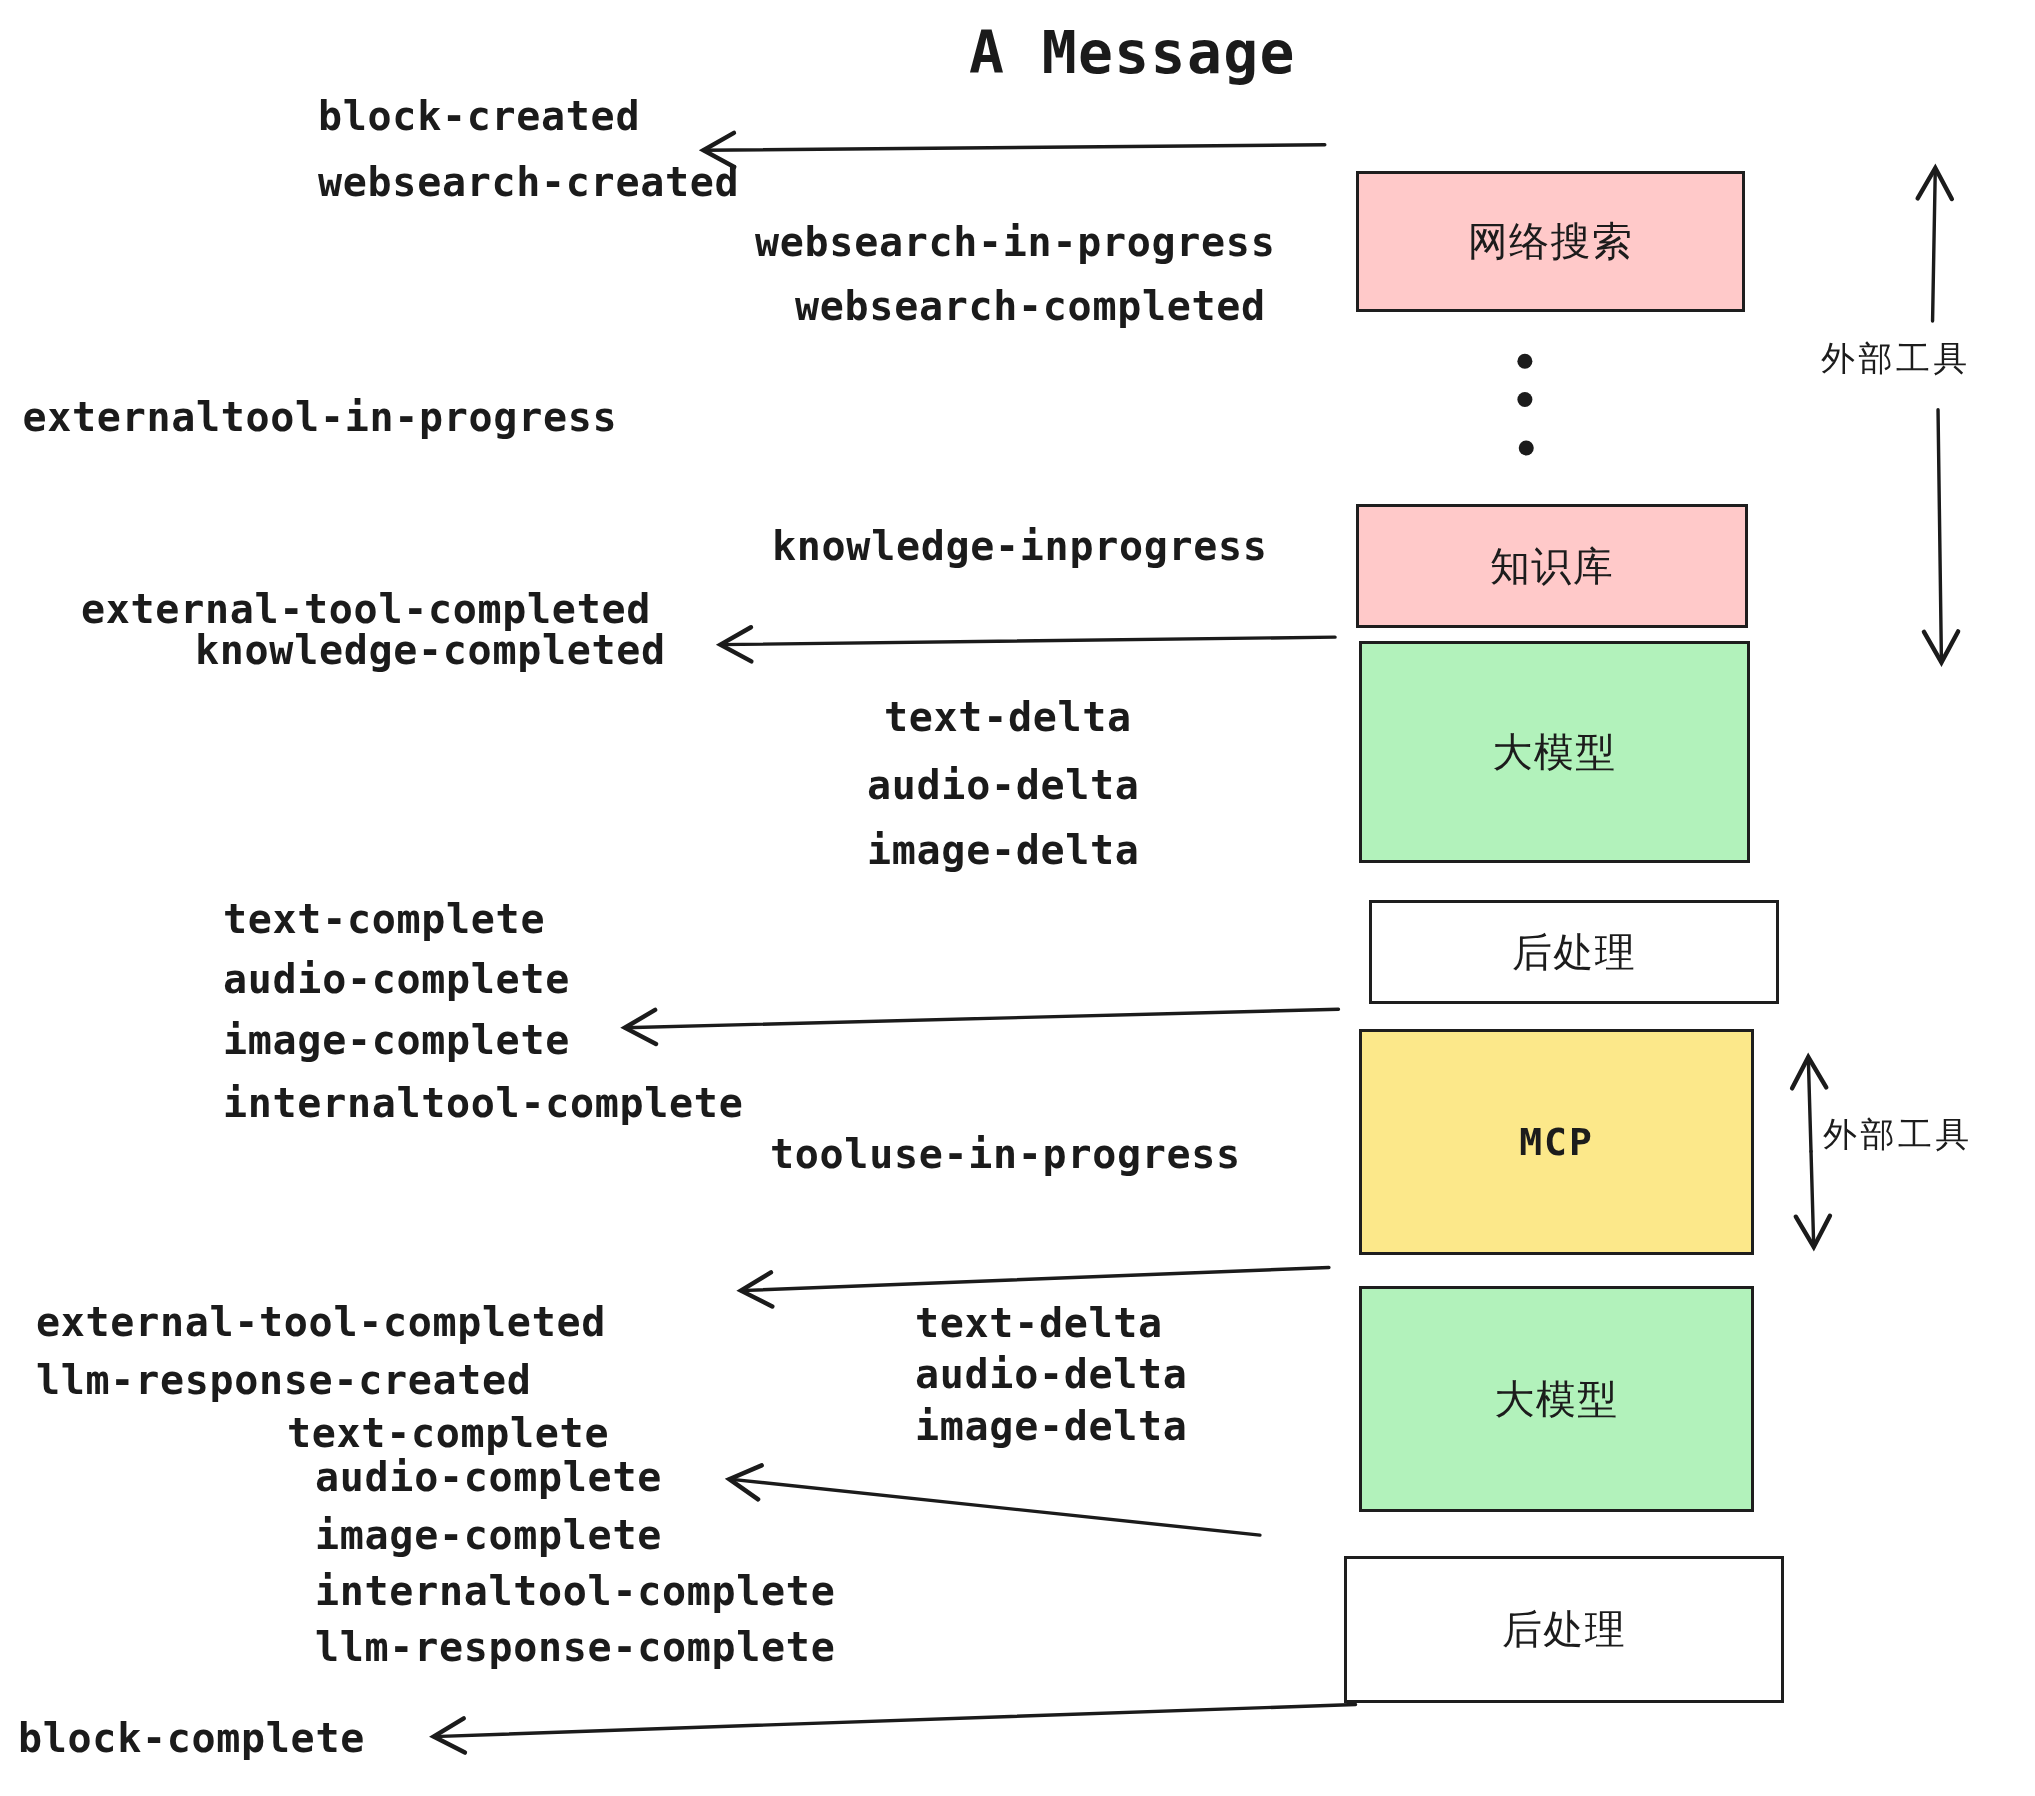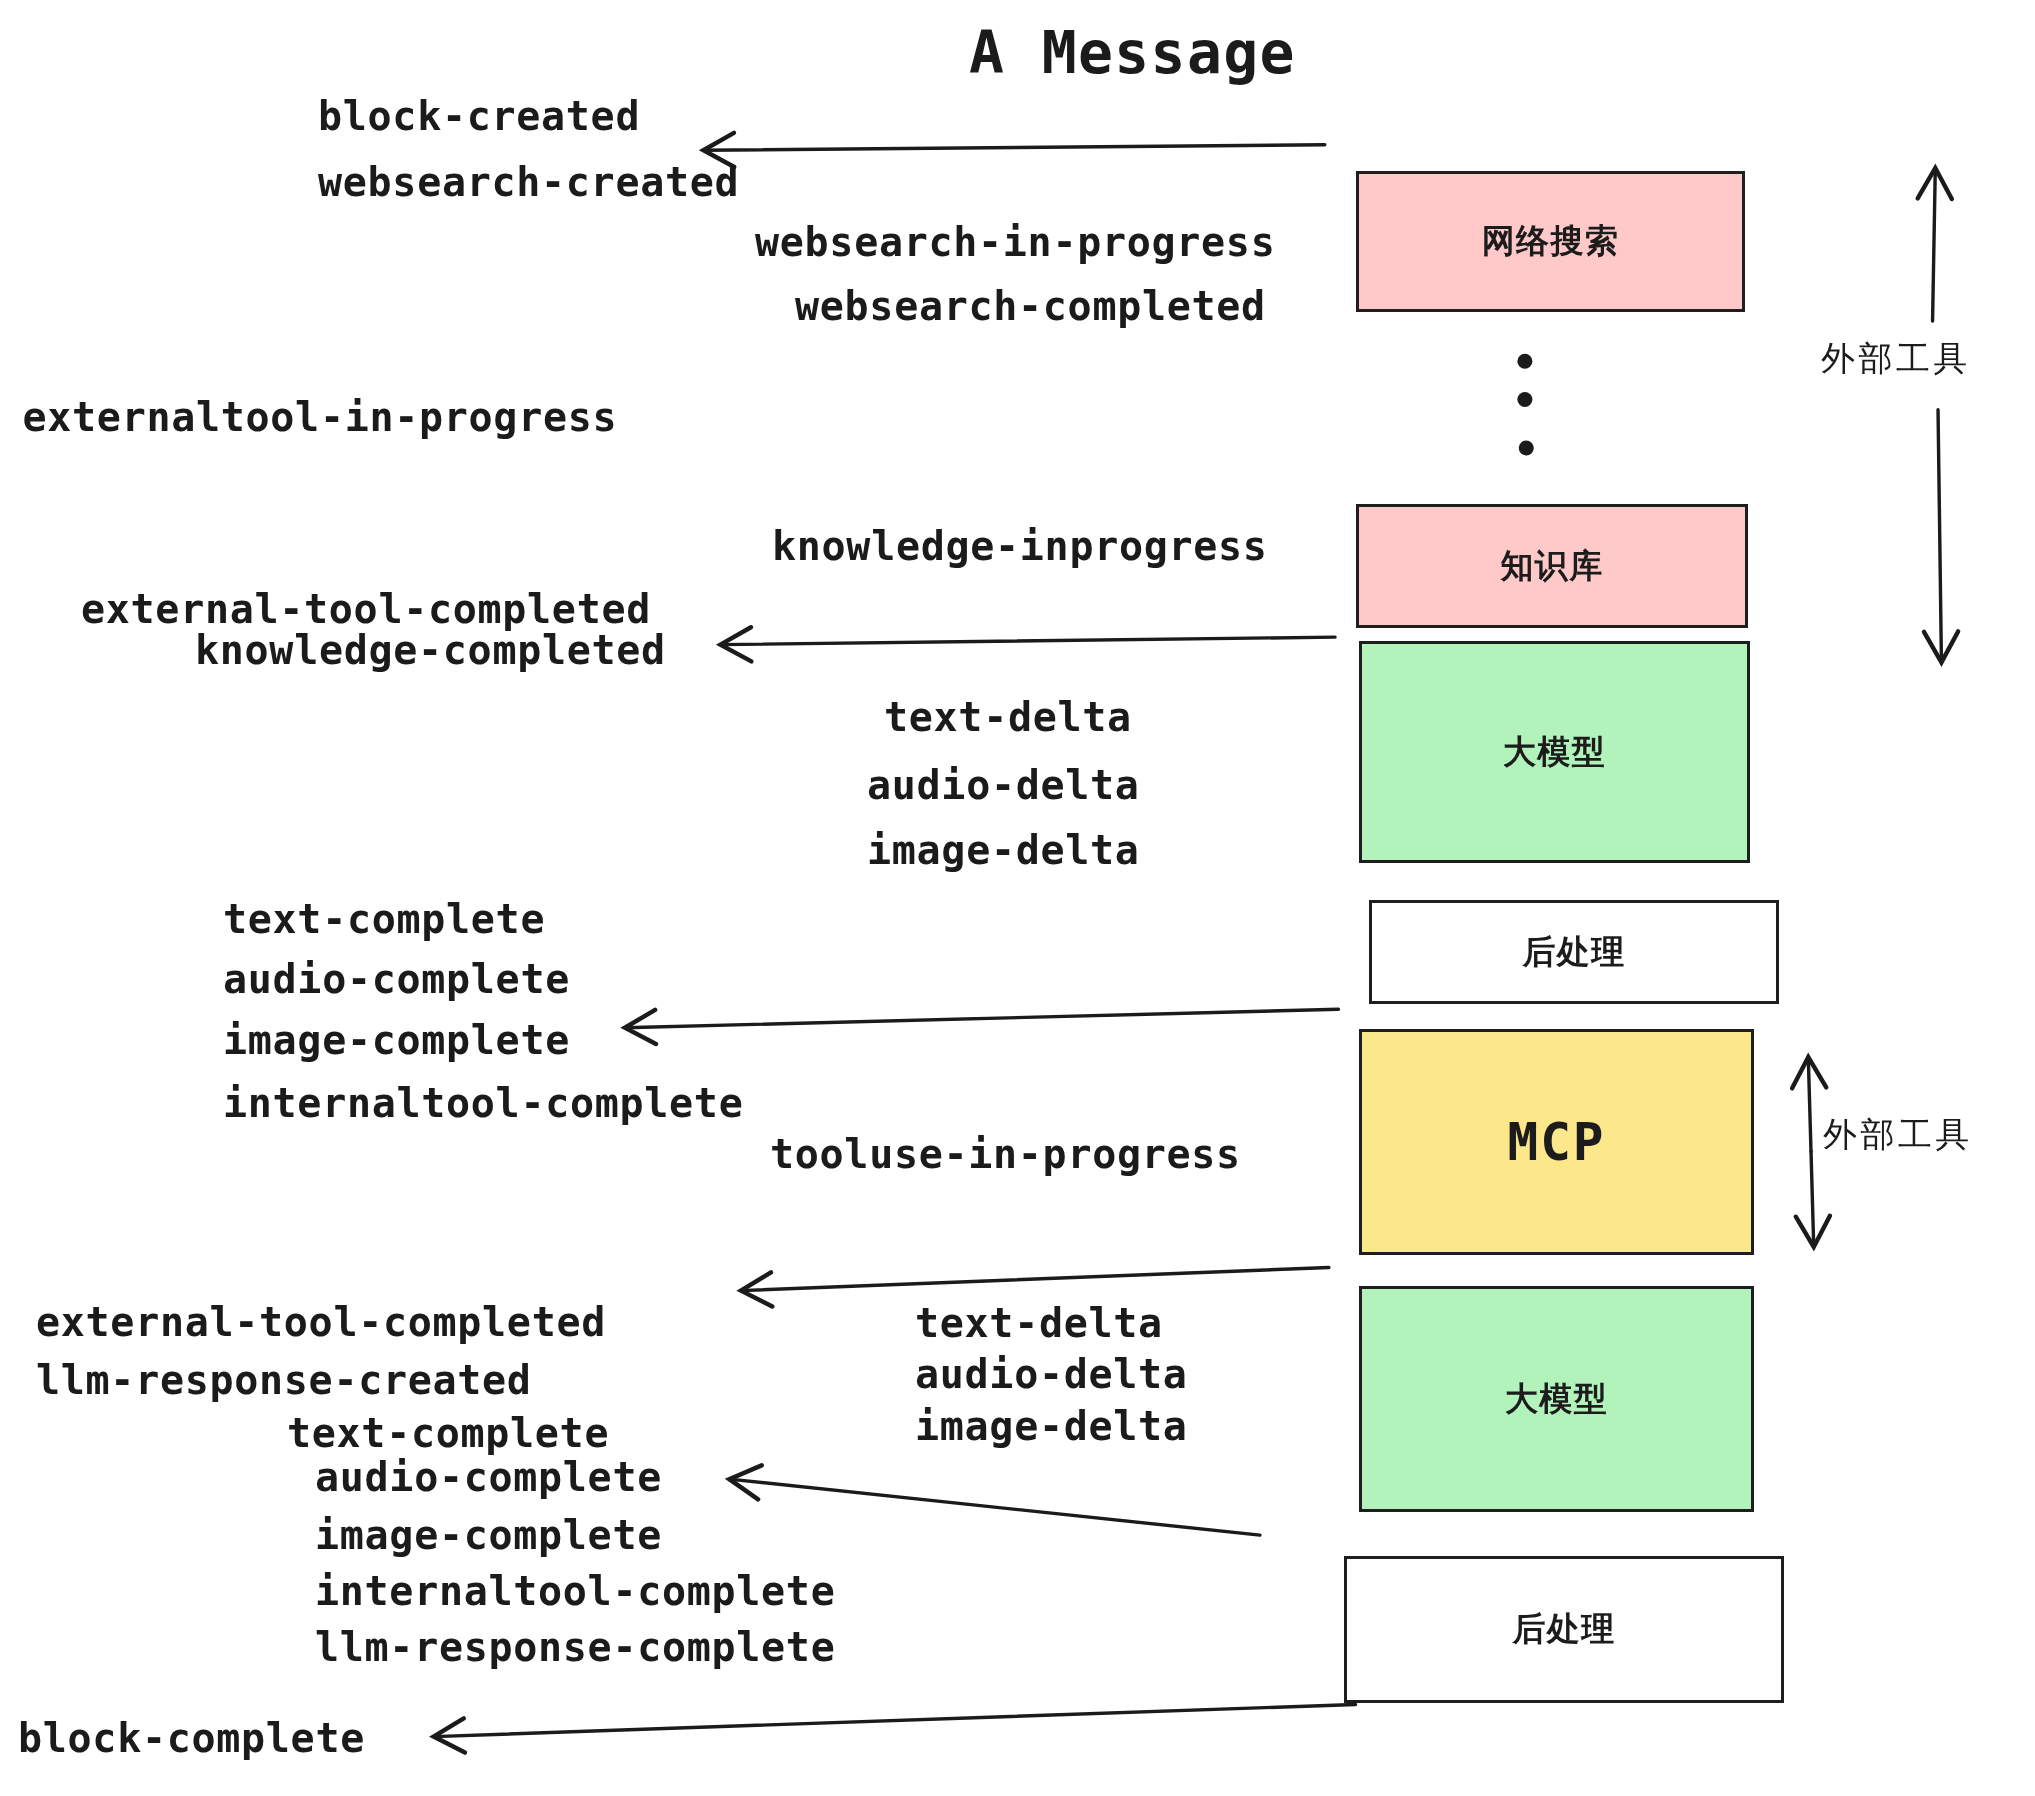--- a/index.html
+++ b/index.html
@@ -15,25 +15,25 @@
     position:absolute;transform:translateY(-50%);
     font-size:40px;font-weight:bold;letter-spacing:0.7px;line-height:1;
     white-space:nowrap;color:#1b1b1b;
   }
   .box{
     position:absolute;box-sizing:border-box;border:3.4px solid #1e1e1e;
     display:flex;align-items:center;justify-content:center;color:#1c1c1c;
   }
   .box .zh{
     font-family:"DejaVu Sans","Liberation Sans",sans-serif;
-    font-size:33px;letter-spacing:1.4px;white-space:nowrap;font-weight:bold;
+    font-size:40px;letter-spacing:1.4px;white-space:nowrap;
   }
   .box .mono{
     font-family:"DejaVu Sans Mono","Liberation Mono",monospace;
-    font-size:51px;font-weight:bold;letter-spacing:2px;white-space:nowrap;
+    font-size:38px;font-weight:bold;letter-spacing:2px;white-space:nowrap;
   }
   .pink{background:#ffc9c9;}
   .green{background:#b2f2bb;}
   .yellow{background:#fce88a;}
   .white{background:#ffffff;}
   .side{
     position:absolute;transform:translateY(-50%);
     font-family:"DejaVu Sans","Liberation Sans",sans-serif;
     font-size:34px;letter-spacing:3.4px;white-space:nowrap;color:#1c1c1c;
     background:#ffffff;padding:0 4.1px;

